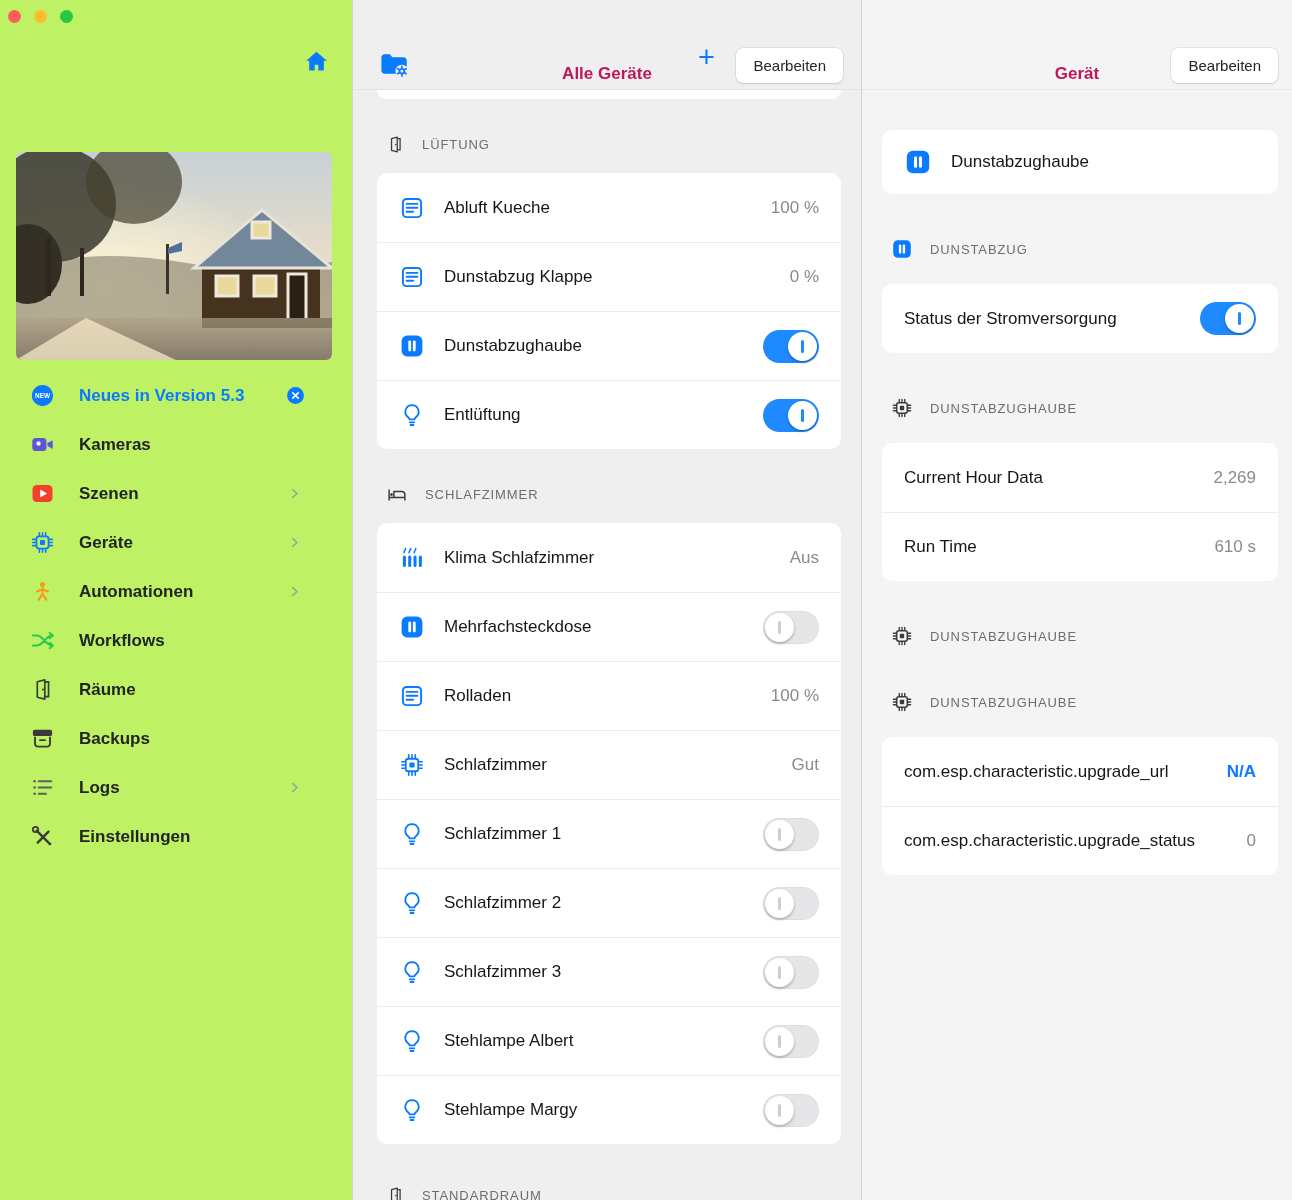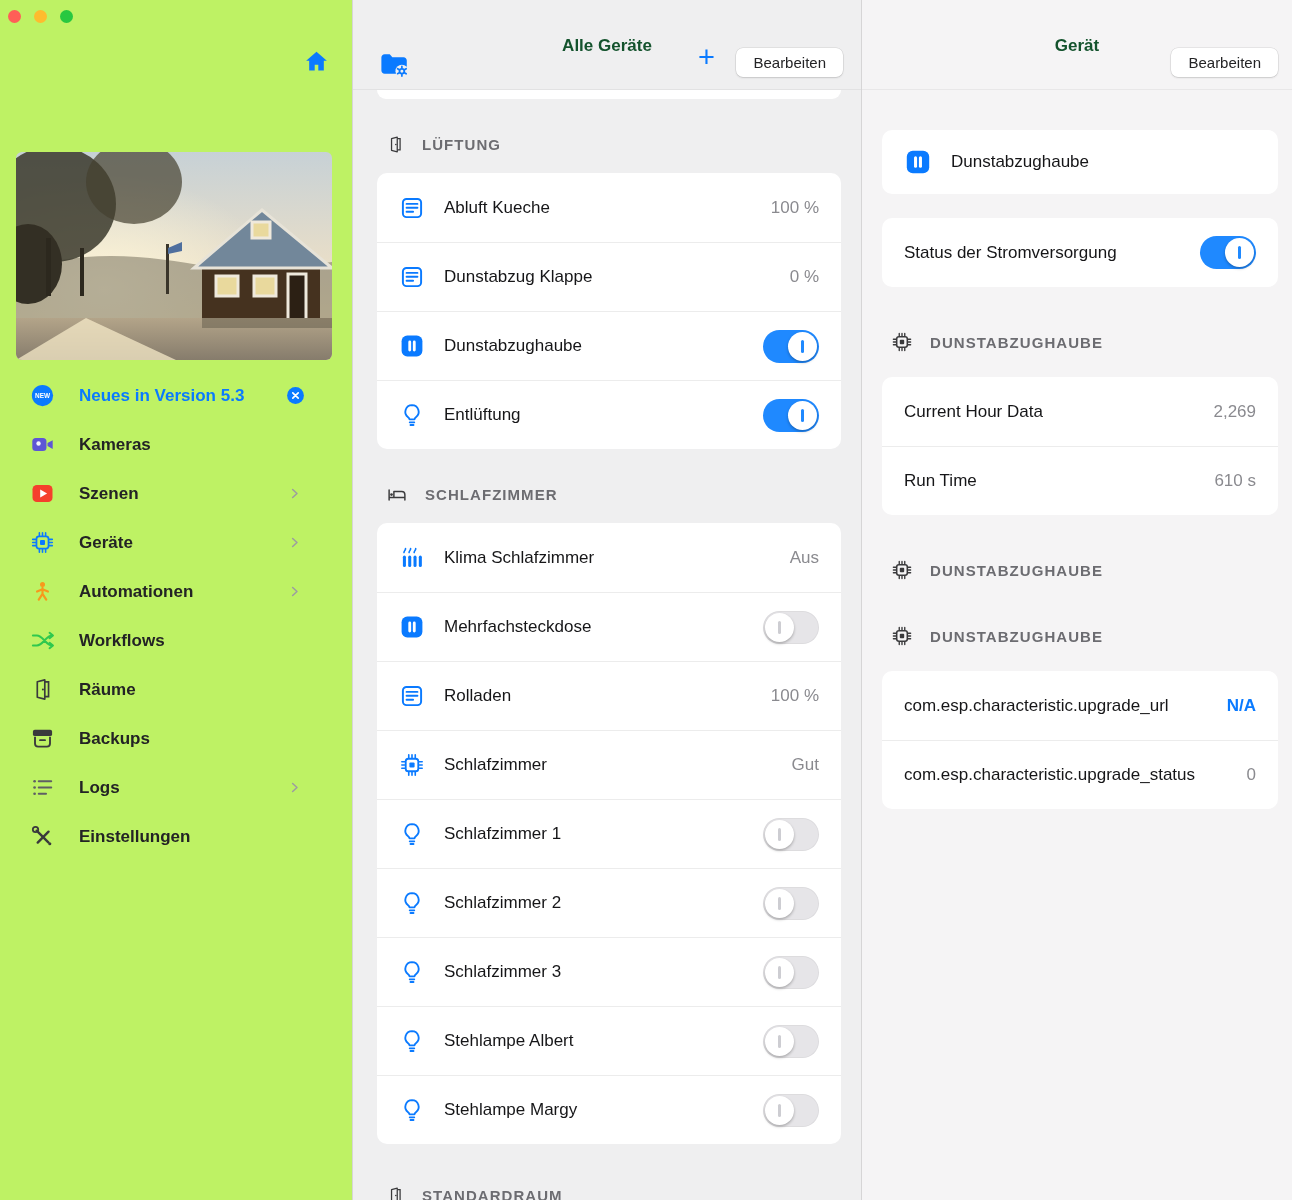--- a/index.html
+++ b/index.html
@@ -34,37 +34,37 @@
   .menu-item{position:relative;display:flex;align-items:center;height:49px;padding:0 30px;cursor:pointer;
              font-size:17px;font-weight:700;color:#232325}
   .menu-item .ic{width:25px;height:25px;margin-right:24px}
   .menu-item.accent{color:#0a7aff}
   .menu-item .chev{position:absolute;right:26px;width:15px;height:15px;color:#9c9ca1}
   .menu-item .dismiss{position:absolute;right:22px;width:21px;height:21px;color:#0a7aff}
 
   
   .panel-head{position:relative;height:90px}
   .panel-head::after{content:"";position:absolute;left:0;right:0;bottom:0;height:1px;background:rgba(0,0,0,.05)}
-  .panel-title{position:absolute;left:50%;top:36px;transform:translateX(-50%);
-               font-size:17px;font-weight:700;color:#14532d;white-space:nowrap}
+  .panel-title{position:absolute;left:50%;top:64px;transform:translateX(-50%);
+               font-size:17px;font-weight:700;color:#be185d;white-space:nowrap}
   .head-folder{position:absolute;left:26px;top:50px;width:31px;height:29px;color:#0a7aff;cursor:pointer}
   .head-plus{position:absolute;right:146px;top:43px;font-size:29px;font-weight:400;color:#0a7aff;cursor:pointer;line-height:1}
-  .edit-btn{position:absolute;right:18px;top:48px;height:29px;padding:0 17px;border:none;border-radius:7px;
+  .edit-btn{position:absolute;right:18px;top:48px;height:35px;padding:0 17px;border:none;border-radius:7px;
             background:#fff;font-family:inherit;font-size:15px;color:#242426;cursor:pointer;
             box-shadow:0 0 0 .5px rgba(0,0,0,.12),0 1px 2px rgba(0,0,0,.12)}
   .detail .edit-btn{right:14px}
 
   
   .m-scroll{padding:0 20px 0 24px}
   .d-scroll{padding:0 14px 0 20px}
   .sliver{height:9px;background:#fff;border-radius:0 0 10px 10px}
 
   .sec-head{display:flex;align-items:center;gap:17px;margin-top:34px;padding-left:9px;height:22px}
   .m-scroll .sec-head:first-of-type{margin-top:32px}
-  .sec-title{font-size:15px;font-weight:700;color:#6c6c71;letter-spacing:.07em}
+  .sec-title{font-size:13px;font-weight:400;color:#6c6c71;letter-spacing:.07em}
 
   .card{background:#fff;border-radius:10px;margin-top:18px;overflow:hidden}
   .detail .card{margin-top:24px}
   .detail .sec-head{margin-top:44px}
 
   .row{display:flex;align-items:center;height:69px;padding:0 22px;position:relative;cursor:default}
   .row + .row{border-top:1px solid #ececec}
   .row .ic{margin-right:19px}
   .lbl{font-size:17px;color:#161618;flex:1 1 auto;min-width:0;white-space:nowrap;overflow:hidden}
   .val{font-size:17px;color:#8a8a8f;margin-left:12px;white-space:nowrap}
@@ -493,20 +493,30 @@
               <svg viewBox="0 0 24 24">
                 <rect x="2.4" y="2.4" width="19.2" height="19.2" rx="5.2" fill="currentColor"></rect>
                 <rect x="8.6" y="7" width="2.6" height="10" rx="1.3" fill="#fff"></rect>
                 <rect x="12.8" y="7" width="2.6" height="10" rx="1.3" fill="#fff"></rect>
               </svg>
             </span>
           <span class="lbl">Dunstabzughaube</span>
         </div>
       </div>
 
+      <div class="sec-head">
+        <span class="ic i22 c-blue">
+            <svg viewBox="0 0 24 24">
+              <rect x="2.4" y="2.4" width="19.2" height="19.2" rx="5.2" fill="currentColor"></rect>
+              <rect x="8.6" y="7" width="2.6" height="10" rx="1.3" fill="#fff"></rect>
+              <rect x="12.8" y="7" width="2.6" height="10" rx="1.3" fill="#fff"></rect>
+            </svg>
+          </span>
+        <span class="sec-title">DUNSTABZUG</span>
+      </div>
       <div class="card">
         <div class="row">
           <span class="lbl">Status der Stromversorgung</span>
           <span class="toggle" data-state="on">
               <span class="knob"></span>
             </span>
         </div>
       </div>
 
       <div class="sec-head">

